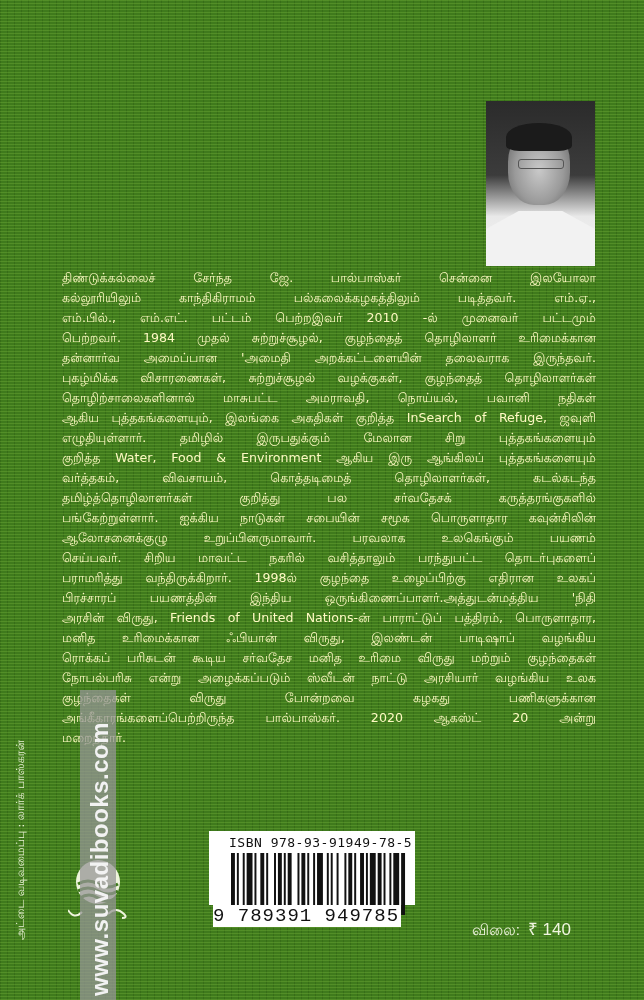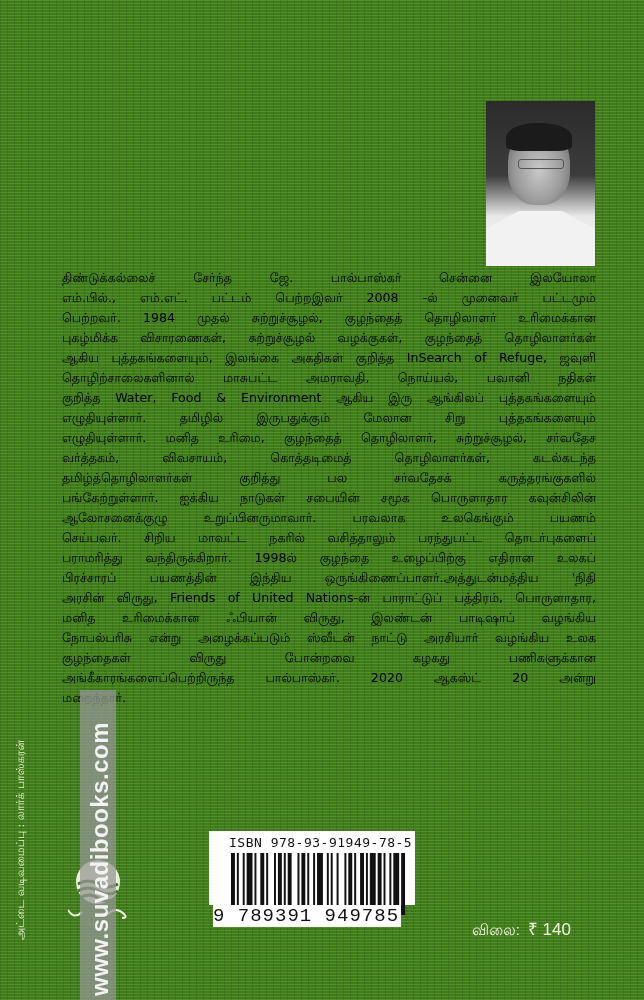--- a/index.html
+++ b/index.html
@@ -28,21 +28,21 @@
     .photo-frame .glasses {
       position: absolute; left: 32px; top: 58px; width: 44px; height: 8px;
       border: 1px solid #555; border-radius: 3px;
     }
     .photo-frame .shirt {
       position: absolute; left: 0; top: 110px; width: 109px; height: 60px;
       background: #f2f2f2; clip-path: polygon(0 30%, 30% 0, 70% 0, 100% 30%, 100% 100%, 0 100%);
     }
     .bio {
       position: absolute; left: 62px; top: 268px; width: 534px;
-      color: #000000; font-size: 12.6px; line-height: 20px;
+      color: #fef9c3; font-size: 12.6px; line-height: 20px;
       text-align: justify; text-align-last: left;
     }
     .bio .line { display: block; white-space: nowrap; overflow: hidden; text-align-last: justify; }
     .bio .line.last { text-align-last: left; }
     .credit {
       position: absolute; left: 14px; top: 690px;
       width: 20px; height: 250px;
     }
     .credit span {
       position: absolute; left: 0; top: 250px; transform-origin: 0 0; transform: rotate(-90deg);
@@ -86,37 +86,39 @@
 
 <div class="photo-frame">
   <div class="shirt"></div>
   <div class="head"></div>
   <div class="hair"></div>
   <div class="glasses"></div>
 </div>
 
 <div class="bio">
   <span class="line">திண்டுக்கல்லைச் சேர்ந்த ஜே. பால்பாஸ்கர் சென்னை இலயோலா</span>
-  <span class="line">எம்.பில்., எம்.எட். பட்டம் பெற்றஇவர் 2008 -ல் முனைவர் பட்டமும்</span>
+  <span class="line">கல்லூரியிலும் காந்திகிராமம் பல்கலைக்கழகத்திலும் படித்தவர். எம்.ஏ.,</span>
+  <span class="line">எம்.பில்., எம்.எட். பட்டம் பெற்றஇவர் 2010 -ல் முனைவர் பட்டமும்</span>
   <span class="line">பெற்றவர். 1984 முதல் சுற்றுச்சூழல், குழந்தைத் தொழிலாளர் உரிமைக்கான</span>
+  <span class="line">தன்னார்வ அமைப்பான 'அமைதி அறக்கட்டளையின் தலைவராக இருந்தவர்.</span>
   <span class="line">புகழ்மிக்க விசாரணைகள், சுற்றுச்சூழல் வழக்குகள், குழந்தைத் தொழிலாளர்கள்</span>
+  <span class="line">தொழிற்சாலைகளினால் மாசுபட்ட அமராவதி, நொய்யல், பவானி நதிகள்</span>
   <span class="line">ஆகிய புத்தகங்களையும், இலங்கை அகதிகள் குறித்த InSearch of Refuge, ஜவுளி</span>
-  <span class="line">தொழிற்சாலைகளினால் மாசுபட்ட அமராவதி, நொய்யல், பவானி நதிகள்</span>
+  <span class="line">எழுதியுள்ளார். தமிழில் இருபதுக்கும் மேலான சிறு புத்தகங்களையும்</span>
   <span class="line">குறித்த Water, Food &amp; Environment ஆகிய இரு ஆங்கிலப் புத்தகங்களையும்</span>
-  <span class="line">எழுதியுள்ளார். தமிழில் இருபதுக்கும் மேலான சிறு புத்தகங்களையும்</span>
-  <span class="line">எழுதியுள்ளார். மனித உரிமை, குழந்தைத் தொழிலாளர், சுற்றுச்சூழல், சர்வதேச</span>
   <span class="line">வர்த்தகம், விவசாயம், கொத்தடிமைத் தொழிலாளர்கள், கடல்கடந்த</span>
   <span class="line">தமிழ்த்தொழிலாளர்கள் குறித்து பல சர்வதேசக் கருத்தரங்குகளில்</span>
   <span class="line">பங்கேற்றுள்ளார். ஐக்கிய நாடுகள் சபையின் சமூக பொருளாதார கவுன்சிலின்</span>
   <span class="line">ஆலோசனைக்குழு உறுப்பினருமாவார். பரவலாக உலகெங்கும் பயணம்</span>
   <span class="line">செய்பவர். சிறிய மாவட்ட நகரில் வசித்தாலும் பரந்துபட்ட தொடர்புகளைப்</span>
   <span class="line">பராமரித்து வந்திருக்கிறார். 1998ல் குழந்தை உழைப்பிற்கு எதிரான உலகப்</span>
   <span class="line">பிரச்சாரப் பயணத்தின் இந்திய ஒருங்கிணைப்பாளர்.அத்துடன்மத்திய 'நிதி</span>
   <span class="line">அரசின் விருது, Friends of United Nations-ன் பாராட்டுப் பத்திரம், பொருளாதார,</span>
   <span class="line">மனித உரிமைக்கான ஃபியான் விருது, இலண்டன் பாடிஷாப் வழங்கிய</span>
+  <span class="line">ரொக்கப் பரிசுடன் கூடிய சர்வதேச மனித உரிமை விருது மற்றும் குழந்தைகள்</span>
   <span class="line">நோபல்பரிசு என்று அழைக்கப்படும் ஸ்வீடன் நாட்டு அரசியார் வழங்கிய உலக</span>
   <span class="line">குழந்தைகள் விருது போன்றவை கழகது பணிகளுக்கான</span>
   <span class="line">அங்கீகாரங்களைப்பெற்றிருந்த பால்பாஸ்கர். 2020 ஆகஸ்ட் 20 அன்று</span>
   <span class="line last">மறைந்தார்.</span>
 </div>
 
 <div class="credit">
   <span>அட்டை வடிவமைப்பு : லார்க் பாஸ்கரன்</span>
 </div>
 

